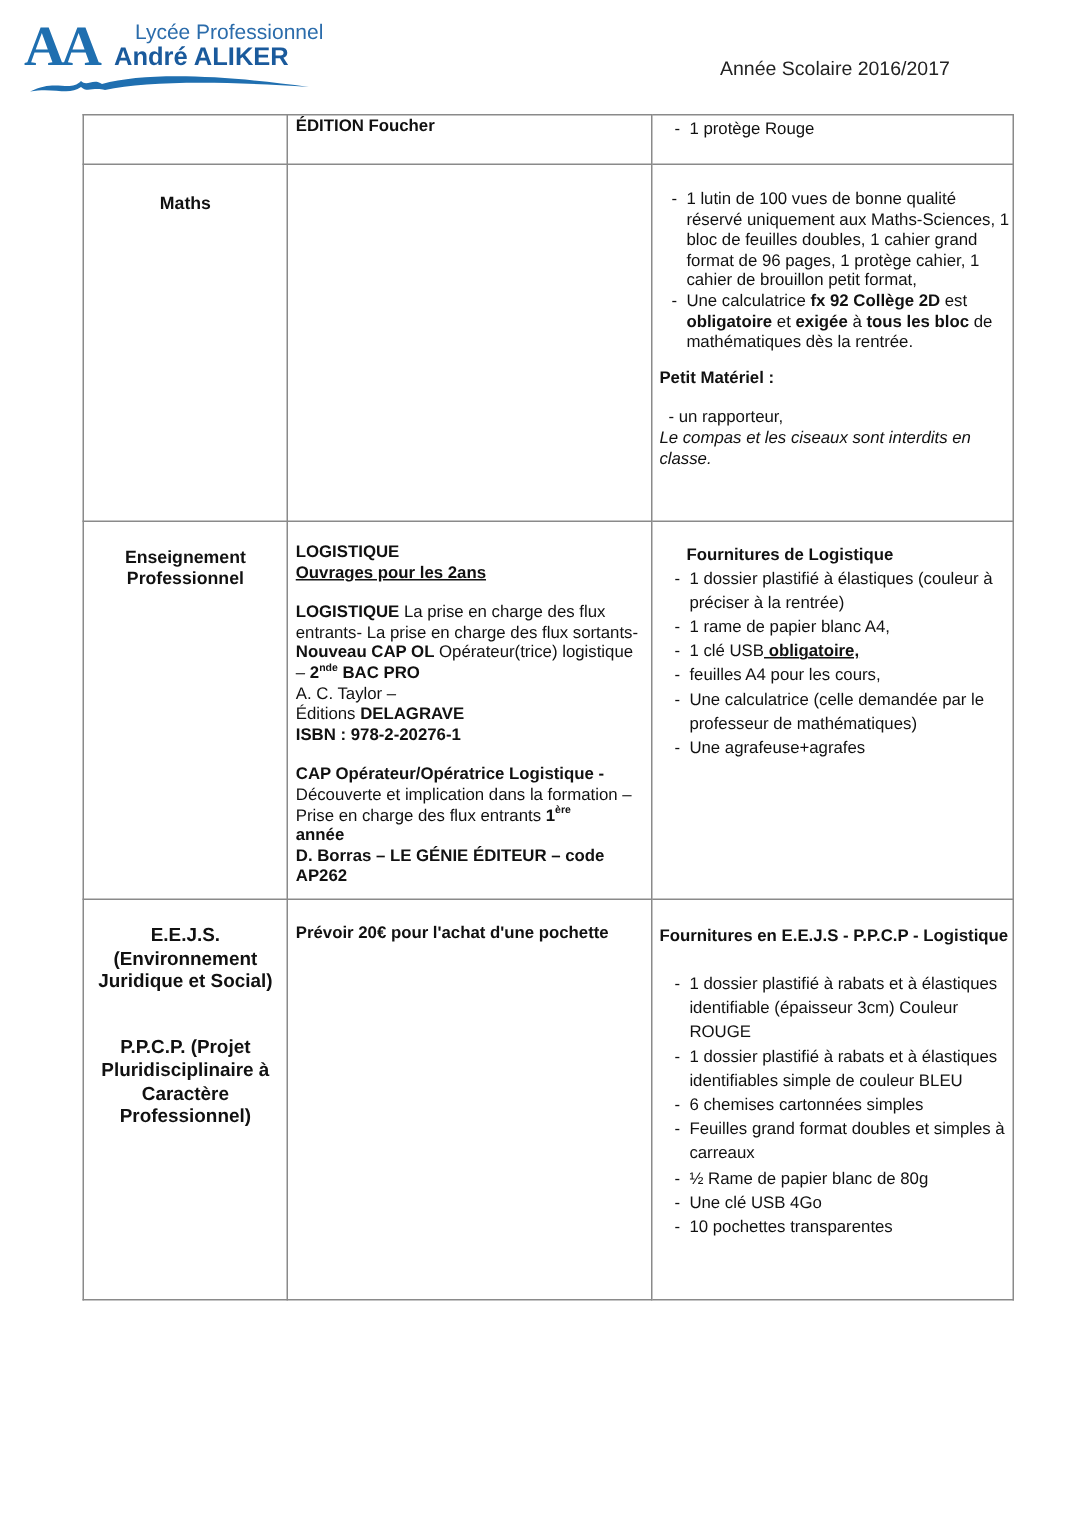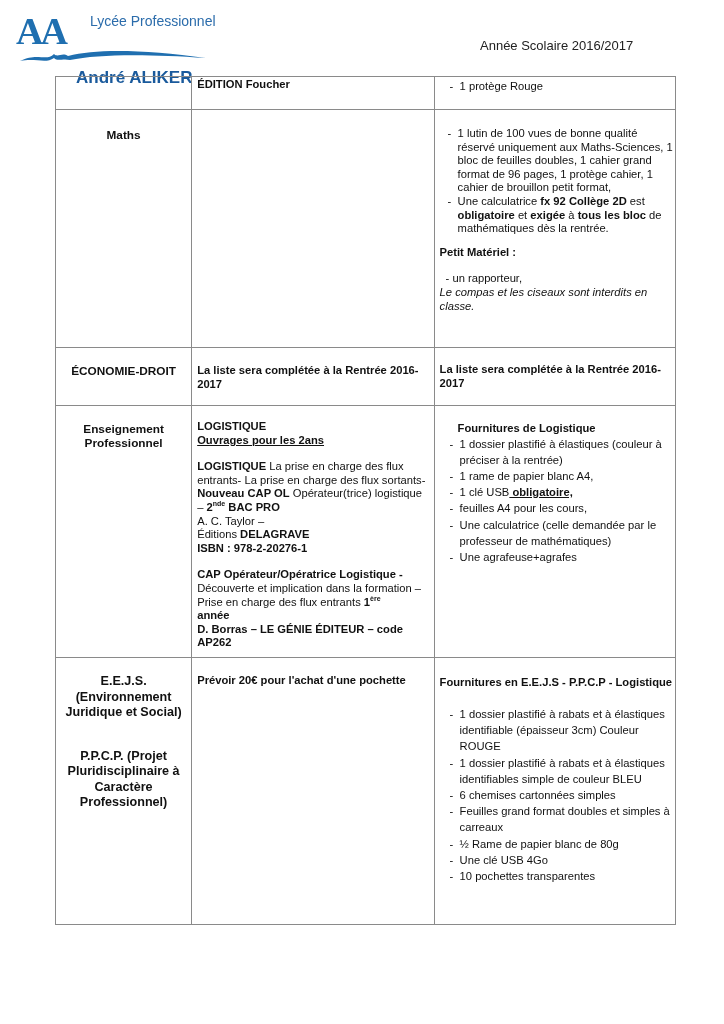--- a/index.html
+++ b/index.html
@@ -2,21 +2,21 @@
 <html><head>
 <meta charset="utf-8">
 <style>
   html, body { margin: 0; padding: 0; background: #ffffff; }
   body { width: 724px; height: 1024px; position: relative; overflow: hidden;
          font-family: "Liberation Sans", sans-serif; color: #111; }
   .logo { position: absolute; left: 14px; top: 10px; width: 190px; height: 52px; }
   .logo-aa { position: absolute; left: 2px; top: 2px; font-family: "Liberation Serif", serif;
              font-weight: bold; font-size: 38px; color: #1f6fb0; letter-spacing: -3px; line-height: 38px; }
   .logo-l1 { position: absolute; left: 76px; top: 3px; font-size: 14px; color: #2b6cab; white-space: nowrap; }
-  .logo-l2 { position: absolute; left: 62px; top: 18px; font-size: 17px; font-weight: bold; color: #1a5a9c; white-space: nowrap; margin-top: 40px; }
+  .logo-l2 { position: absolute; left: 62px; top: 18px; font-size: 17px; font-weight: bold; color: #1a5a9c; white-space: nowrap; }
   .logo-wave { position: absolute; left: 4px; top: 38px; }
   .year { position: absolute; left: 480px; top: 38px; font-size: 13px; color: #222; white-space: nowrap; }
 
   table.main { position: absolute; left: 55px; top: 76px; width: 621px; border-collapse: collapse;
                font-size: 11.2px; line-height: 13.6px; }
   table.main td { border: 1.3px solid #8a8a8a; vertical-align: top; padding: 0; }
   td.c1 { width: 136px; text-align: center; font-weight: bold; font-size: 11.8px; line-height: 14px; }
   td.c2 { width: 241px; padding-left: 5px !important; }
   td.c3 { width: 240px; padding-left: 5px !important; }
   .b { font-weight: bold; }
@@ -65,31 +65,20 @@
       <ul class="dash" style="padding-top:17px;padding-left:4px;padding-right:2px">
         <li>1 lutin de 100 vues de bonne qualité réservé uniquement aux Maths-Sciences, 1 bloc de feuilles doubles, 1 cahier grand format de 96 pages, 1 protège cahier, 1 cahier de brouillon petit format,</li>
         <li><span>Une calculatrice </span><span class="b">fx 92 Collège 2D</span><span> est </span><span class="b">obligatoire</span><span> et </span><span class="b">exigée</span><span> à </span><span class="b">tous les bloc</span><span> de mathématiques dès la rentrée.</span></li>
       </ul>
       <div class="b" style="margin-top:10px">Petit Matériel :</div>
       <div style="margin-top:13px;padding-left:6px">- un rapporteur,</div>
       <div class="i">Le compas et les ciseaux sont interdits en classe.</div>
     </td>
   </tr>
 
-  <tr style="height:58px">
-    <td class="c1">
-      <div style="padding-top:16px">ÉCONOMIE-DROIT</div>
-    </td>
-    <td class="c2">
-      <div class="b" style="padding-top:16px">La liste sera complétée à la Rentrée 2016-2017</div>
-    </td>
-    <td class="c3">
-      <div class="b" style="padding-top:15px">La liste sera complétée à la Rentrée 2016-2017</div>
-    </td>
-  </tr>
 
 
   <tr style="height:252px">
     <td class="c1">
       <div style="padding-top:16px;padding-left:4px;padding-right:4px">Enseignement Professionnel</div>
     </td>
     <td class="c2">
       <div class="b" style="padding-top:14px">LOGISTIQUE</div>
       <div class="b u">Ouvrages pour les 2ans</div>
       <div style="margin-top:13px;padding-right:3px">

